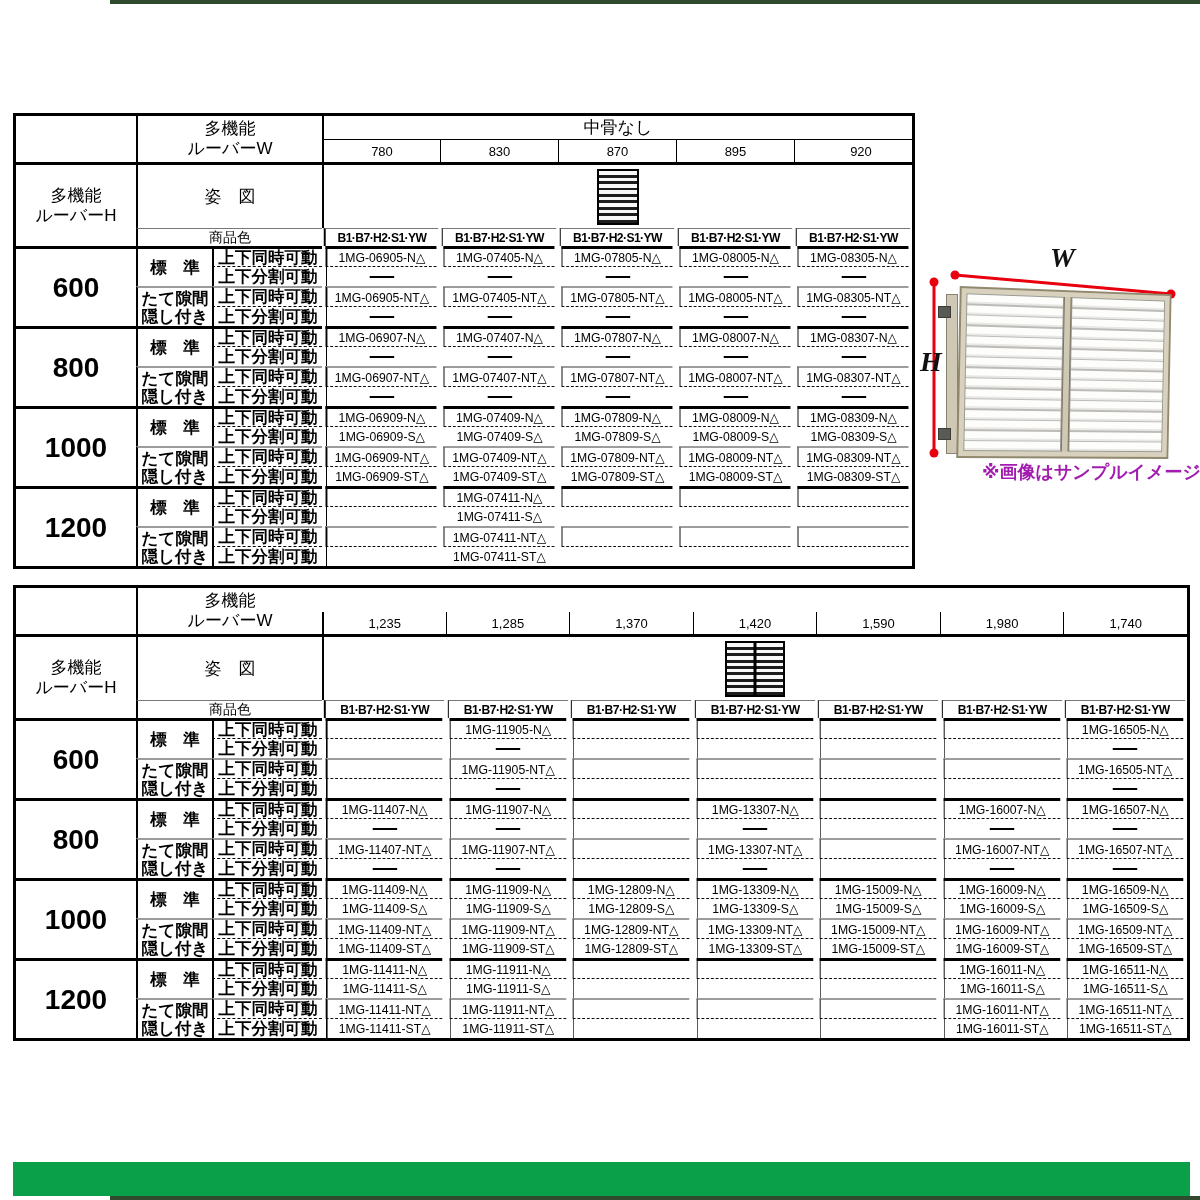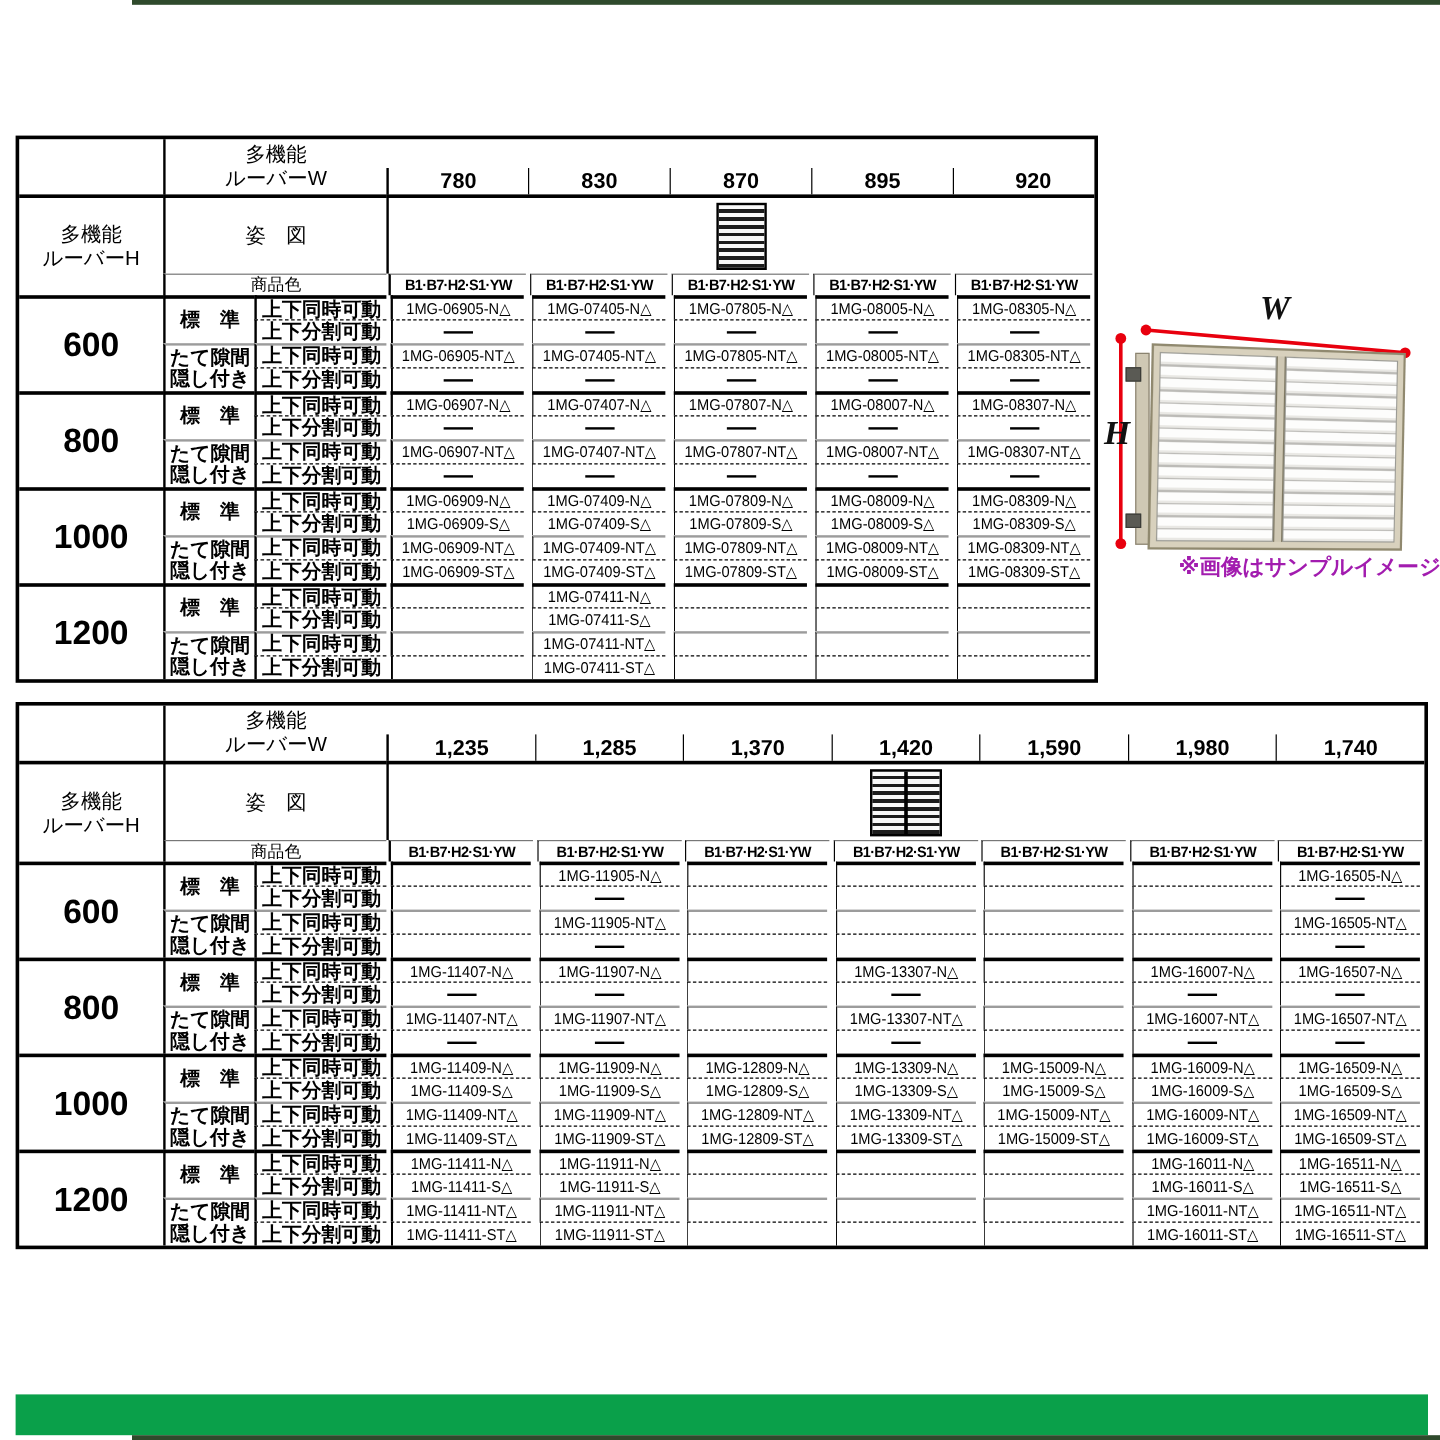--- a/index.html
+++ b/index.html
@@ -18,21 +18,21 @@
   .cell{display:flex;align-items:center;justify-content:center;overflow:hidden;box-sizing:border-box}
   .bL{border-left:2px solid #000}
   .bL1{border-left:1.5px solid #000}
   .bB{border-bottom:1.5px solid #000}
   .tThick{border-top:3px solid #000}
   .tMid{border-top:1.5px solid #777}
   .tDash{border-top:1px dashed #000}
   .tGray{border-top:2px solid #9c9c9c}
   .hdr{font-weight:normal;font-size:17px;}
   .sm{font-size:14px}
-  .hnum{font-weight:bold;font-size:18px}
+  .hnum{font-weight:normal;font-size:13px}
   .two{flex-direction:column;line-height:1.15}
   .two span{display:block}
   .hval{font-size:28px;font-weight:bold}
   .typ{font-weight:bold;font-size:16.5px;line-height:1.1;text-align:center}
   .motion{font-weight:bold;font-size:16.5px;white-space:nowrap}
   .colorcode{font-size:12.5px;font-weight:bold;letter-spacing:-0.6px;white-space:nowrap;transform:scaleX(.97)}
   .code{font-size:13px;white-space:nowrap;transform:scaleX(.94)}
   .dashline{display:inline-block;width:26px;height:2px;background:#000}
   .figarea{position:relative}
   .licon{position:absolute;left:50%;top:50%;transform:translate(-50%,-50%);width:38px;height:52px;border:2px solid #000;
@@ -67,20 +67,21 @@
 
   <div class="edge-strip" style="top:0"></div>
 
 
   <div id="table1" class="spec-table" style="left: 13px; top: 113px; width: 902px; grid-template-columns: 120px 76px 110px repeat(5, 1fr);">
       <div class="cell " style="grid-area: 1 / 1 / 3;"></div>
       <div class="cell bL hdr two" style="grid-area: 1 / 2 / 3 / 4;">
         <span>多機能</span>
         <span>ルーバーW</span>
       </div>
+      <div class="cell bL hdr bB" style="grid-area: 1 / 4 / auto / -1;">中骨なし</div>
       <div class="cell bL hnum" style="grid-area: 2 / 4;">780</div>
       <div class="cell bL1 hnum" style="grid-area: 2 / 5;">830</div>
       <div class="cell bL1 hnum" style="grid-area: 2 / 6;">870</div>
       <div class="cell bL1 hnum" style="grid-area: 2 / 7;">895</div>
       <div class="cell bL1 hnum" style="grid-area: 2 / 8; padding-left: 15px;">920</div>
       <div class="cell tThick hdr two" style="grid-area: 3 / 1 / 5;">
         <span>多機能</span>
         <span>ルーバーH</span>
       </div>
       <div class="cell bL tThick hdr" style="grid-area: 3 / 2 / auto / 4;">姿　図</div>

